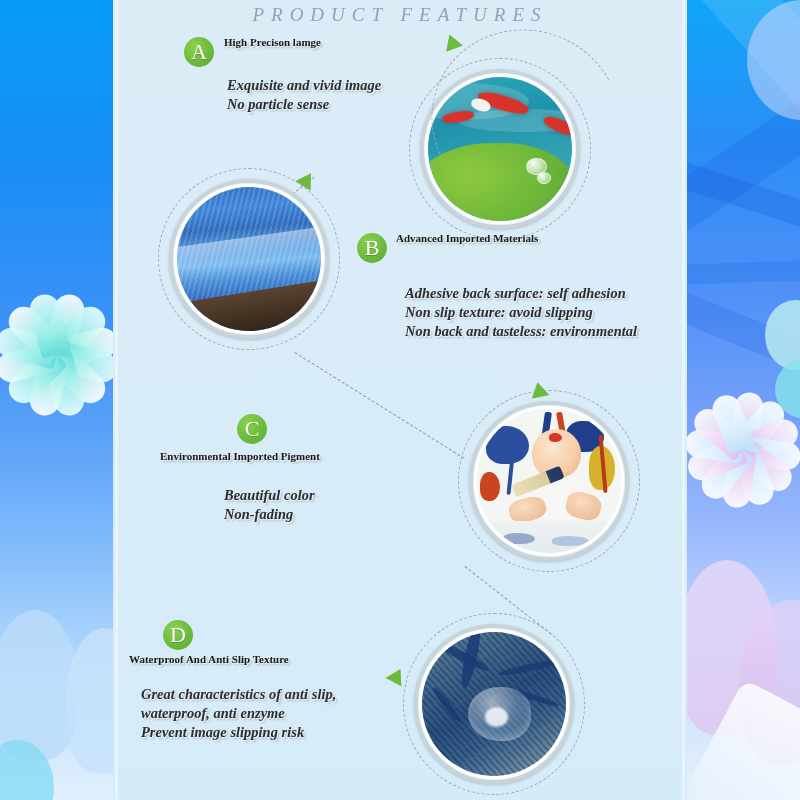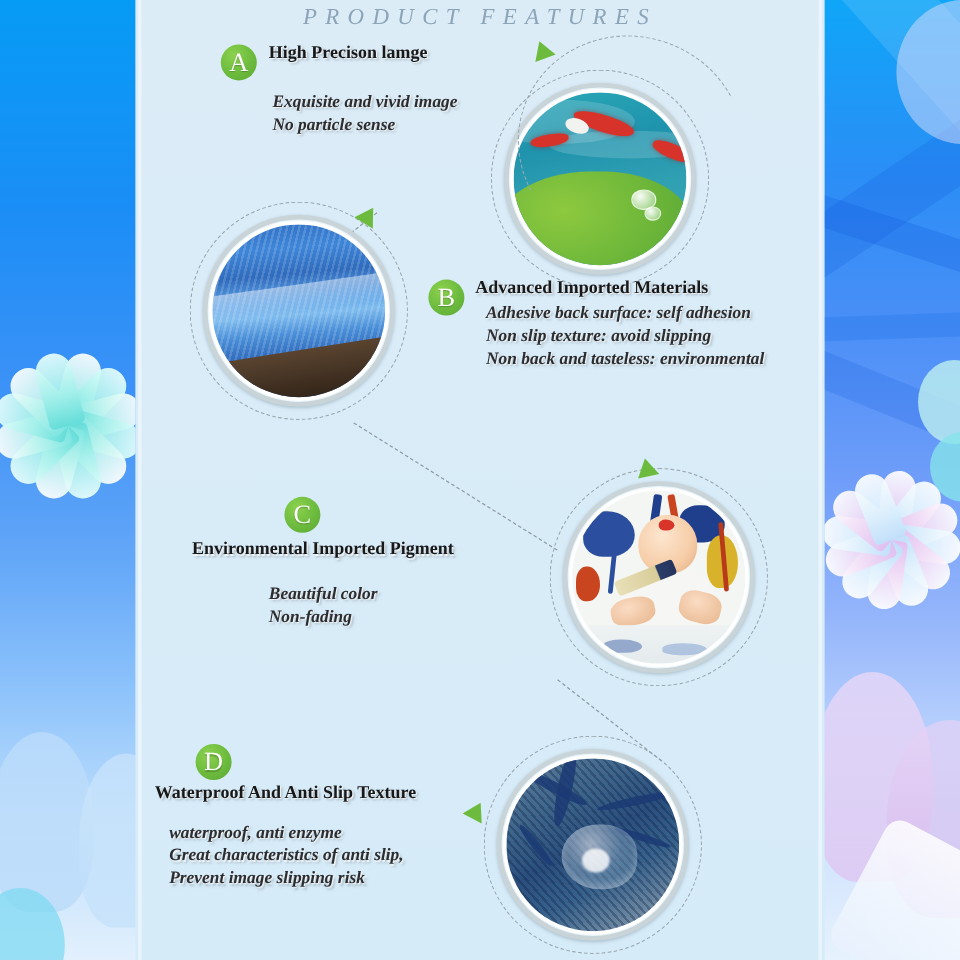--- a/index.html
+++ b/index.html
@@ -114,21 +114,21 @@
     border-radius:50%;background:rgba(255,255,255,.8);filter:blur(1px);}
 
   
   .badge{position:absolute;width:30px;height:30px;border-radius:50%;
     background:radial-gradient(circle at 36% 30%,#8cd14e 0%,#6cbb3e 55%,#5aa832 100%);
     color:#ffffff;font-family:"Liberation Serif", serif;font-size:22px;
     line-height:30px;text-align:center;
     text-shadow:0 1px 1px rgba(0,0,0,.25);}
 
   .heading{position:absolute;font-family:"Liberation Serif", serif;
-    font-weight:bold;font-size:15px;color:#16181a;white-space:nowrap;
+    font-weight:bold;font-size:11px;color:#16181a;white-space:nowrap;
     text-shadow:1px 1px 1px rgba(255,255,255,.9), 2px 2px 2px rgba(110,125,135,.55);}
 
   .bullets{position:absolute;font-family:"Liberation Serif", serif;
     font-style:italic;font-weight:bold;font-size:14.5px;color:#2b2d30;
     line-height:19px;white-space:nowrap;
     text-shadow:1px 1px 1px rgba(255,255,255,.85), 2px 2px 2px rgba(120,135,145,.5);}
   .bullets div{margin:0;padding:0;}
 
   
   .tri{position:absolute;width:0;height:0;
@@ -236,21 +236,21 @@
         <div class="img-fab">
           <div class="sheen"></div>
           <div class="brown"></div>
         </div>
       </div>
     </div>
     <div class="tri" style="left:185px;top:172px;transform:rotate(32deg);"></div>
 
     <div class="badge" style="left:244px;top:233px;">B</div>
     <div class="heading" style="left:283px;top:232px;">Advanced Imported Materials</div>
-    <div class="bullets" style="left:292px;top:252px;font-family:Liberation Serif, serif;">
+    <div class="bullets" style="left:292px;top:284px;font-family:Liberation Serif, serif;">
       <div>Adhesive back surface: self adhesion</div>
       <div>Non slip texture: avoid slipping</div>
       <div>Non back and tasteless: environmental</div>
     </div>
 
     <div class="photo-wrap" style="left:345px;top:390px;width:182px;height:182px;">
       <div class="ring-dash" style="left:0;top:0;width:182px;height:182px;"></div>
       <div class="ring-outer" style="left:11px;top:11px;width:160px;height:160px;"></div>
       <div class="photo" style="left:16px;top:16px;width:150px;height:150px;">
         <div class="img-baby">
@@ -296,19 +296,19 @@
           <div class="bead"></div>
           <div class="beadhi"></div>
         </div>
       </div>
     </div>
     <div class="tri" style="left:275px;top:668px;transform:rotate(28deg);"></div>
 
     <div class="badge" style="left:50px;top:620px;">D</div>
     <div class="heading" style="left:16px;top:653px;">Waterproof And Anti Slip Texture</div>
     <div class="bullets" style="left:28px;top:685px;">
+      <div>Great characteristics of anti slip,</div>
       <div>waterproof, anti enzyme</div>
-      <div>Great characteristics of anti slip,</div>
       <div>Prevent image slipping risk</div>
     </div>
 
   </div>
 </div>
 
 </body></html>

